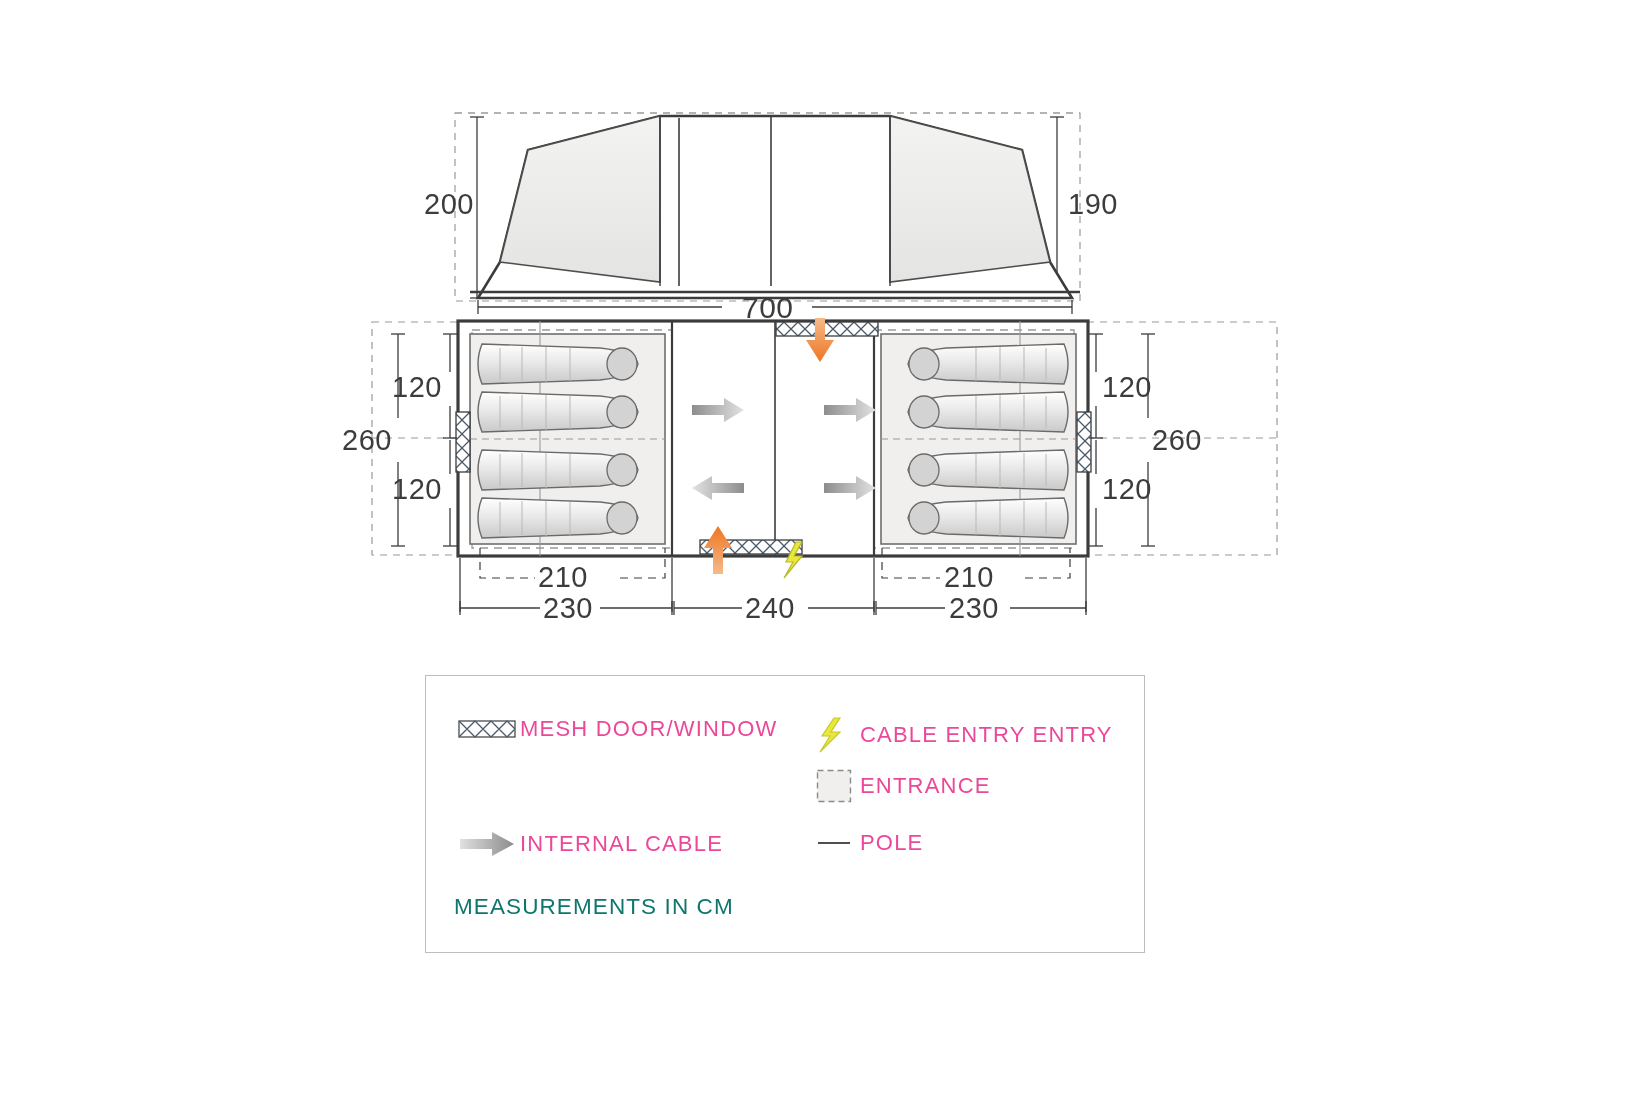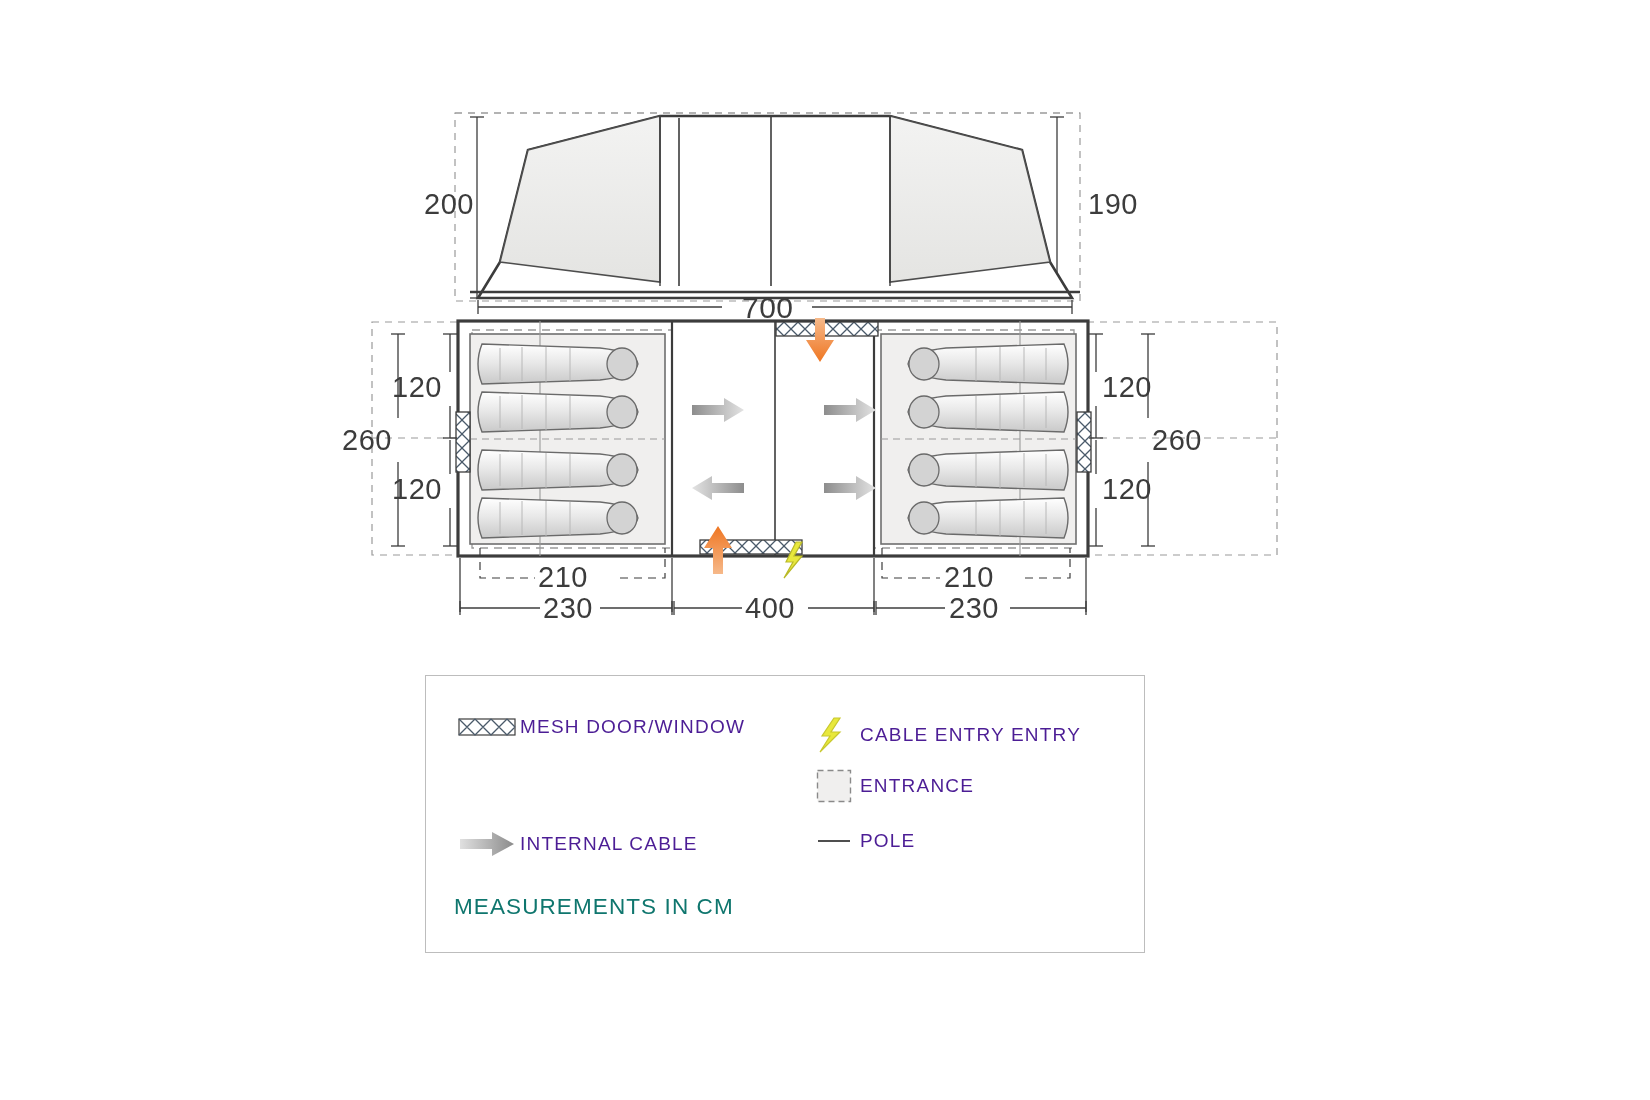--- a/index.html
+++ b/index.html
@@ -40,22 +40,22 @@
     border: 1.5px solid #bdbdbd;
     background: #ffffff;
     box-sizing: border-box;
   }
   .legend-row {
     position: absolute;
     display: flex;
     align-items: center;
   }
   .legend-text {
-    font-size: 19px;
-    color: #4c1d95;
+    font-size: 22px;
+    color: #ec4899;
     letter-spacing: 1.2px;
     white-space: nowrap;
   }
   .legend-sym {
     width: 62px;
     display: flex;
     align-items: center;
     justify-content: flex-start;
   }
   #measure-note {
@@ -306,34 +306,34 @@
         <line x1="876" y1="608" x2="945" y2="608"></line>
         <line x1="1010" y1="608" x2="1086" y2="608"></line>
         <line x1="876" y1="601" x2="876" y2="615"></line>
         <line x1="1086" y1="601" x2="1086" y2="615"></line>
         <line x1="1086" y1="558" x2="1086" y2="612"></line>
       </g>
     </g>
   </svg>
 
   <div class="dim-label" style="left:424px; top:188px;">200</div>
-  <div class="dim-label" style="left:1068px; top:188px;margin-left:20px;">190</div>
+  <div class="dim-label" style="left:1068px; top:188px;">190</div>
   <div class="dim-label" style="left:742px; top:291px; font-size:30px;">700</div>
 
   <div class="dim-label" style="left:392px; top:371px;">120</div>
   <div class="dim-label" style="left:392px; top:473px;">120</div>
   <div class="dim-label" style="left:342px; top:424px;">260</div>
 
   <div class="dim-label" style="left:1102px; top:371px;">120</div>
   <div class="dim-label" style="left:1102px; top:473px;">120</div>
   <div class="dim-label" style="left:1152px; top:424px;">260</div>
 
   <div class="dim-label" style="left:538px; top:561px;">210</div>
   <div class="dim-label" style="left:543px; top:592px;">230</div>
-  <div class="dim-label" style="left:745px; top:592px;">400</div>
+  <div class="dim-label" style="left:745px; top:592px;">240</div>
   <div class="dim-label" style="left:944px; top:561px;">210</div>
   <div class="dim-label" style="left:949px; top:592px;">230</div>
 
   <div id="legend-box">
 
     <div class="legend-row" style="left:32px; top:40px;">
       <span class="legend-sym">
         <svg width="58" height="22" viewBox="0 0 58 22">
           <rect x="1" y="3" width="56" height="16" fill="#ffffff" stroke="#3c3c3c" stroke-width="1.2"></rect>
           <path d="M1,3 L17,19 M17,3 L1,19 M17,3 L33,19 M33,3 L17,19 M33,3 L49,19 M49,3 L33,19 M49,3 L57,11 M57,11 L49,19" stroke="#4a5a6a" stroke-width="1.3" fill="none"></path>

